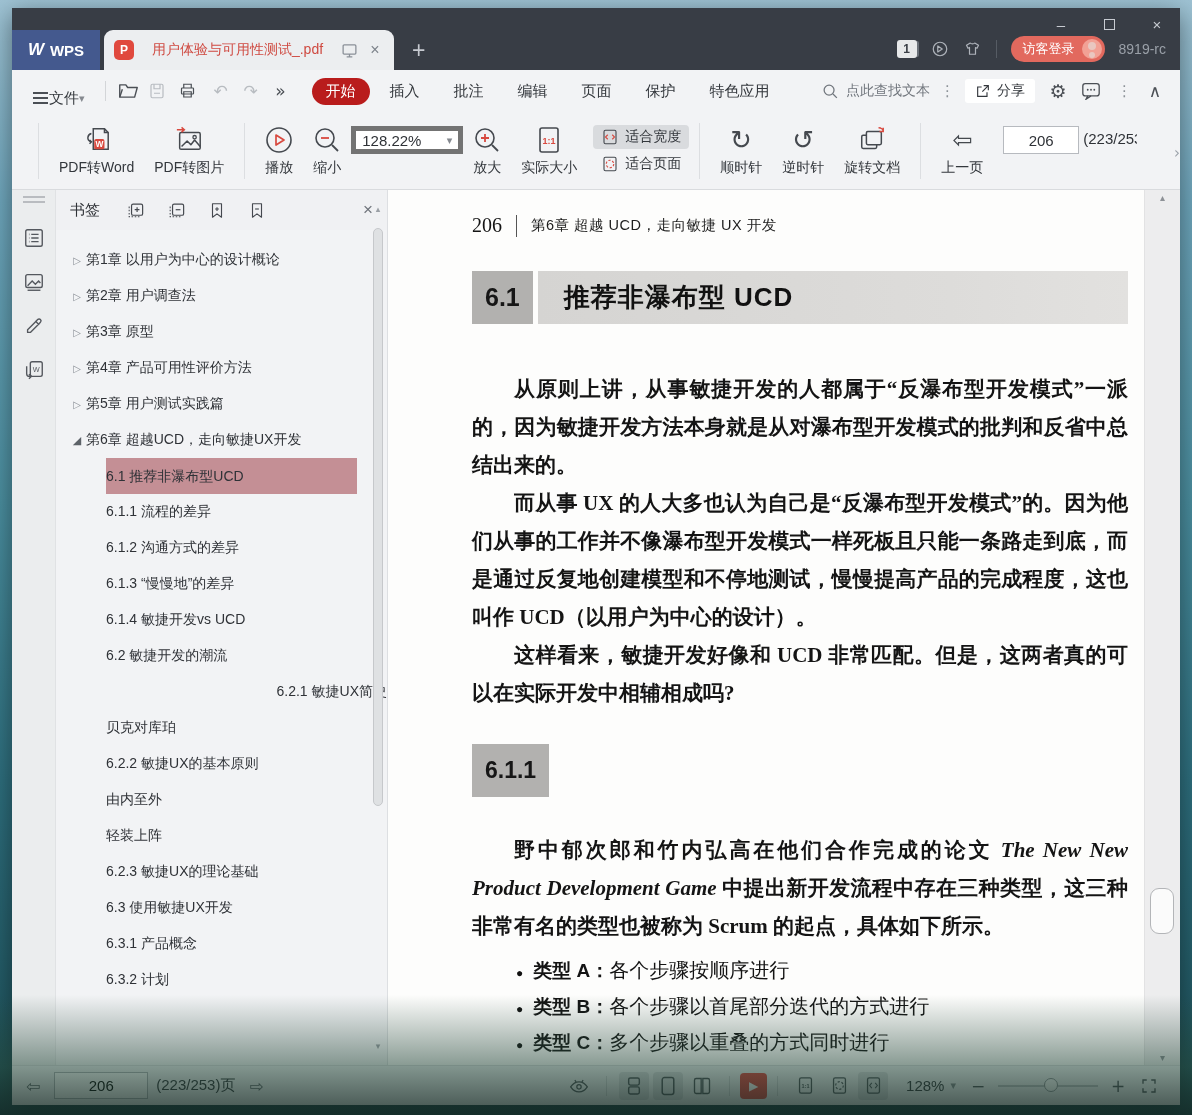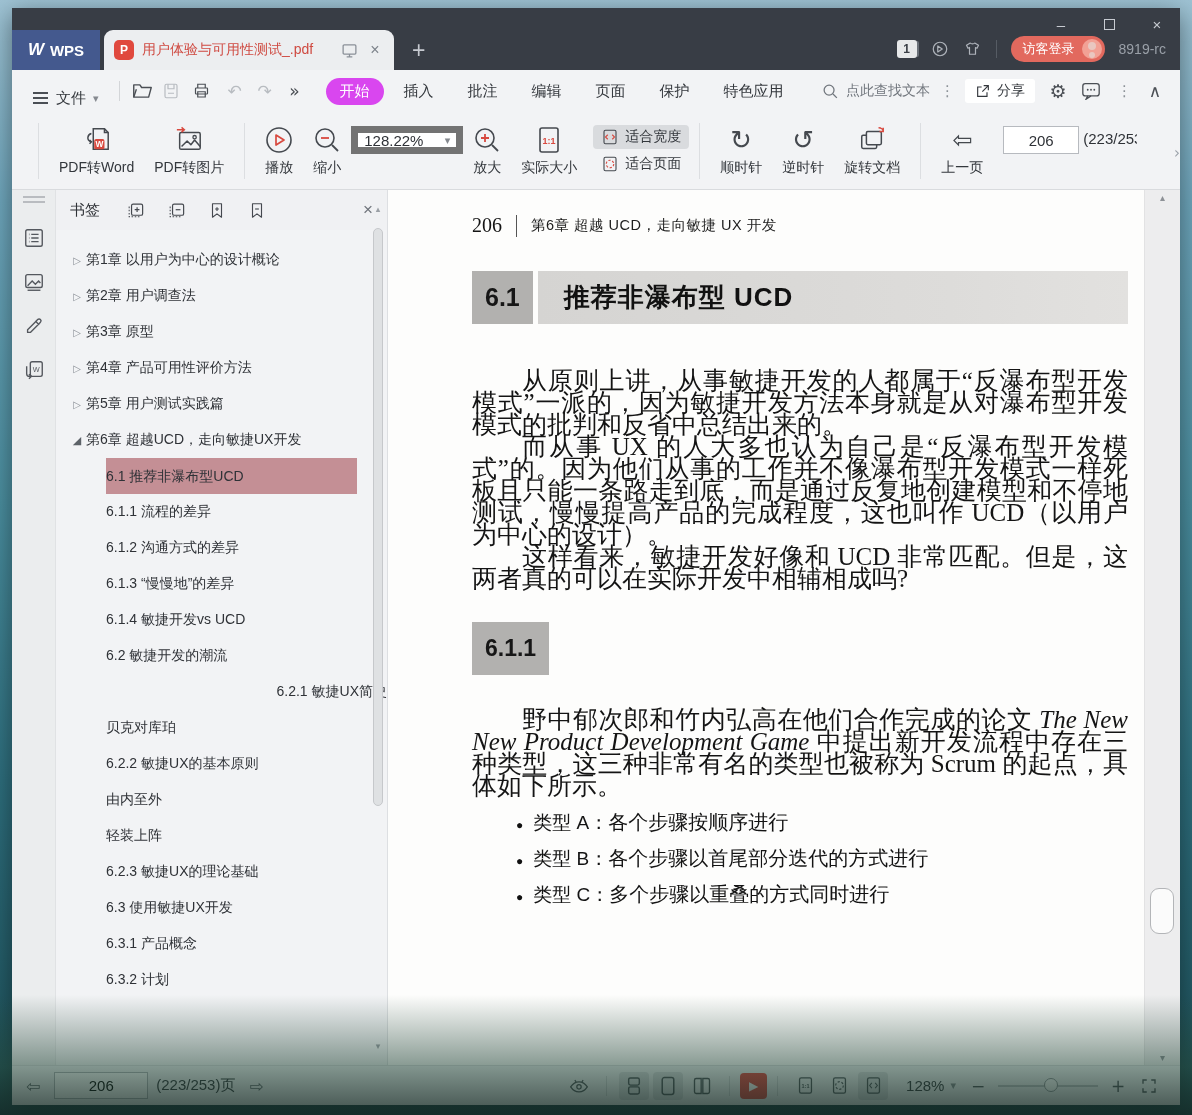--- a/index.html
+++ b/index.html
@@ -20,57 +20,57 @@
   .titlebar { position:relative; height:62px; background:#383d45; flex:0 0 auto; }
   .winctrl { position:absolute; top:4px; right:12px; display:flex; gap:26px; align-items:center; color:#c7cbd1; font-size:15px; height:24px; }
   .winctrl .wc { width:22px; text-align:center; cursor:default; }
   .wc-max { width:11px; height:11px; border:1.5px solid #c7cbd1; display:inline-block; }
   .tabs-row { position:absolute; left:0; bottom:0; display:flex; align-items:flex-end; height:40px; }
   .wps-tab { width:88px; height:40px; background:#44598e; color:#fff; display:flex; align-items:center; justify-content:center; gap:7px; font-size:15px; font-weight:bold; }
   .wps-logo { font-style:italic; font-weight:bold; font-size:17px; letter-spacing:-1px; }
   .doc-tab { width:290px; height:40px; background:#eceef0; border-radius:9px 9px 0 0; margin-left:4px;
     display:flex; align-items:center; padding:0 10px; gap:8px; }
   .pdf-ico { width:20px; height:20px; background:#e0493e; border-radius:5px; color:#fff; font-size:12px; font-weight:bold; display:flex; align-items:center; justify-content:center; }
-  .doc-title { color:#cf4a41; font-size:14px; flex:1; white-space:nowrap; overflow:hidden; }
+  .doc-title { color:#cf4a41; font-size:14px; flex:1; white-space:nowrap; overflow:hidden;text-align:center; }
   .tab-mon { color:#8a9098; display:flex; }
   .tab-close { color:#7e848c; font-size:16px; width:18px; text-align:center; }
   .newtab { color:#c6cad0; font-size:23px; margin:0 0 7px 18px; height:26px; line-height:26px; }
   .tb-right { position:absolute; right:14px; bottom:8px; display:flex; align-items:center; gap:14px; }
   .badge1 { background:#e7e9ea; color:#3a3f46; width:20px; height:18px; border-radius:3px; font-size:12px; font-weight:bold; text-align:center; line-height:18px; box-shadow:3px 0 0 -1px #6a7078; }
   .tb-ico { color:#aeb3ba; font-size:16px; display:flex; }
   .tb-sep { width:1px; height:18px; background:#565c64; }
   .login { background:#e2695e; border-radius:13px; height:26px; display:flex; align-items:center; color:#fff; font-size:13px; padding:0 3px 0 12px; gap:7px; }
   .avatar { width:20px; height:20px; border-radius:50%; background:#f2a195; display:flex; align-items:center; justify-content:center; }
   .avatar i { width:8px; height:8px; border-radius:50%; background:#e9c7c0; display:block; margin-top:-6px; box-shadow:0 9px 0 -1px #e9c7c0; }
   .userid { color:#9aa0a8; font-size:14px; }
 
   
   .menubar { height:42px; background:#f2f3f5; display:flex; align-items:center; padding:0 12px; gap:4px; flex:0 0 auto; }
-  .file-btn { display:flex; align-items:center; gap:7px; font-size:15px; color:#33373c; padding:0 8px;margin-top:14px; }
+  .file-btn { display:flex; align-items:center; font-size:15px; color:#33373c; padding:0 8px;margin-top:14px; }
   .mb-sep { width:1px; height:20px; background:#d3d5d8; margin:0 8px; }
   .qico { color:#4b4f55; font-size:17px; width:26px; text-align:center; }
   .qico.dis { color:#b8bcc1; }
   .menu-item { font-size:15px; color:#33373c; padding:4px 14px; border-radius:14px; }
-  .menu-item.active { background:#d946ef; color:#fff; }
+  .menu-item.active { background:#b91c1c; color:#fff; }
   .mb-right { margin-left:auto; display:flex; align-items:center; gap:10px; color:#4b4f55; }
   .search-box { display:flex; align-items:center; gap:7px; color:#71767d; font-size:14px; }
   .vdots { color:#8d9298; font-size:15px; }
   .share-btn { background:#fff; border-radius:3px; padding:3px 10px; display:flex; gap:6px; align-items:center; font-size:14px; color:#33373c; }
   .svgi { display:block; }
 
   
   .toolbar { height:78px; background:#f2f3f5; border-bottom:1px solid #d9dbde; display:flex; align-items:center; padding:0 0 0 16px; flex:0 0 auto; position:relative; }
   .tb-group-sep { width:1px; height:56px; background:#dcdee1; margin:0 10px; }
   .stack2 { display:flex; flex-direction:column; gap:3px; }
   .mini-btn { display:flex; align-items:center; gap:6px; font-size:14px; color:#33373c; padding:3px 8px; border-radius:4px; }
   .mini-btn.on { background:#d9dbde; }
   .big-btn { display:flex; flex-direction:column; align-items:center; gap:4px; font-size:14px; color:#33373c; padding:0 10px; }
   .big-btn .bico { height:30px; display:flex; align-items:center; color:#45494f; }
   .glyph { font-family:"DejaVu Sans",sans-serif; }
-  .zoom-input { width:112px; height:28px; background:#fff; border:7px solid #737373; display:flex; align-items:center; padding:0 6px; font-size:15px; color:#2f3237; align-self:flex-start; margin-top:14px; }
+  .zoom-input { width:112px; height:28px; background:#fff; border:5px solid #737373; display:flex; align-items:center; padding:0 6px; font-size:15px; color:#2f3237; align-self:flex-start; margin-top:14px; }
   .zoom-input .cv { flex:1; }
   .caret { color:#85898f; font-size:11px; }
   .page-input { width:76px; height:28px; background:#fff; border:1px solid #b7babf; text-align:center; font-size:15px; color:#2f3237; font-family:"Liberation Sans",sans-serif; }
   .page-total { font-size:15px; color:#2f3237; width:54px; overflow:hidden; white-space:nowrap; }
   .overflow-ch { position:absolute; right:0px; top:32px; color:#9aa0a8; font-size:15px; }
 
   
   .main { flex:1 1 auto; display:flex; min-height:0; }
   .strip { width:44px; background:#ebedee; border-right:1px solid #e0e2e4; display:flex; flex-direction:column; align-items:center; padding-top:6px; color:#54585e; }
   .strip .handle { width:22px; height:7px; border-top:2px solid #b9bcc0; border-bottom:2px solid #b9bcc0; margin-bottom:24px; }
@@ -92,29 +92,29 @@
 
   .viewer { flex:1; background:#fdfdfc; position:relative; overflow:hidden; }
   .page { padding:14px 0 0 84px; width:742px; color:#141414; }
   .run-head { display:flex; align-items:center; gap:14px; margin-top:10px; }
   .run-num { font-family:"Liberation Serif","DejaVu Serif",serif; font-size:20px; }
   .run-sep { width:1px; height:22px; background:#555; }
   .run-title { font-size:14.5px; color:#1d1d1d; letter-spacing:.5px; }
   .sec-banner { display:flex; height:53px; margin-top:34px; width:656px; }
   .sec-num { background:#b2b1af; color:#161616; font-weight:bold; font-size:25px; display:flex; align-items:center; justify-content:center; padding:0 13px; }
   .sec-title { flex:1; background:linear-gradient(90deg,#d5d4d2,#dddcda 70%,#e2e1df); color:#111; font-weight:bold; font-size:26px; display:flex; align-items:center; padding-left:26px; margin-left:5px; letter-spacing:1px; }
-  .para { width:656px; font-family:"Liberation Serif","DejaVu Serif",serif; font-size:25px; line-height:22px; text-align:justify; text-indent:2em; }
+  .para { width:656px; font-family:"Liberation Serif","DejaVu Serif",serif; font-size:21px; line-height:38px; text-align:justify; text-indent:2em;font-weight:bold; }
   .p1 { margin-top:46px; }
   .banner2 { margin-top:32px; }
   .p4 { margin-top:34px; }
   .para .it { font-style:italic; }
   .bullets { margin-top:12px; list-style:none; }
   .bullets li { display:flex; align-items:baseline; margin-left:44px; height:36px; font-family:"Liberation Serif","DejaVu Serif",serif; font-size:20px; }
   .bullets .dot { font-size:12px; margin-right:10px; color:#111; }
-  .bullets .bl { font-weight:normal; font-family:"Liberation Sans","DejaVu Sans",sans-serif; font-size:19px; }
+  .bullets .bl { font-weight:bold; font-family:"Liberation Sans","DejaVu Sans",sans-serif; font-size:19px; }
 
   .doc-scroll { width:36px; background:#ededee; border-left:1px solid #e2e2e3; position:relative; }
   .doc-scroll .ar { position:absolute; left:0; width:100%; text-align:center; color:#8d9196; font-size:10px; font-family:"DejaVu Sans",sans-serif; }
   .doc-thumb { position:absolute; left:5px; top:698px; width:24px; height:46px; background:#fbfbfb; border:1px solid #b3b5b8; border-radius:9px; }
 
   
   .statusbar { height:40px; background:#f2f3f5; border-top:1px solid #dcdee1; display:flex; align-items:center; padding:0 14px; flex:0 0 auto; color:#4b4f55; }
   .st-arrow { font-size:17px; color:#5c6167; font-family:"DejaVu Sans",sans-serif; }
   .st-pageinput { width:94px; height:27px; background:#fff; border:1px solid #b0b3b8; text-align:center; font-size:15px; margin:0 8px 0 14px; font-family:"Liberation Sans",sans-serif; }
   .st-pageinfo { font-size:15px; color:#2f3237; margin-right:14px; }

